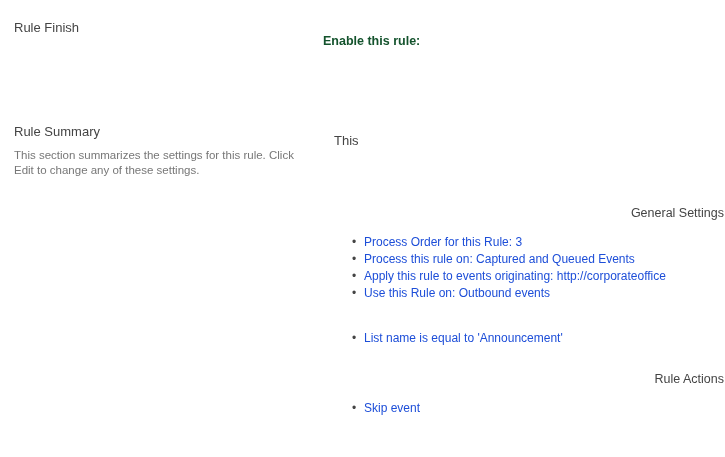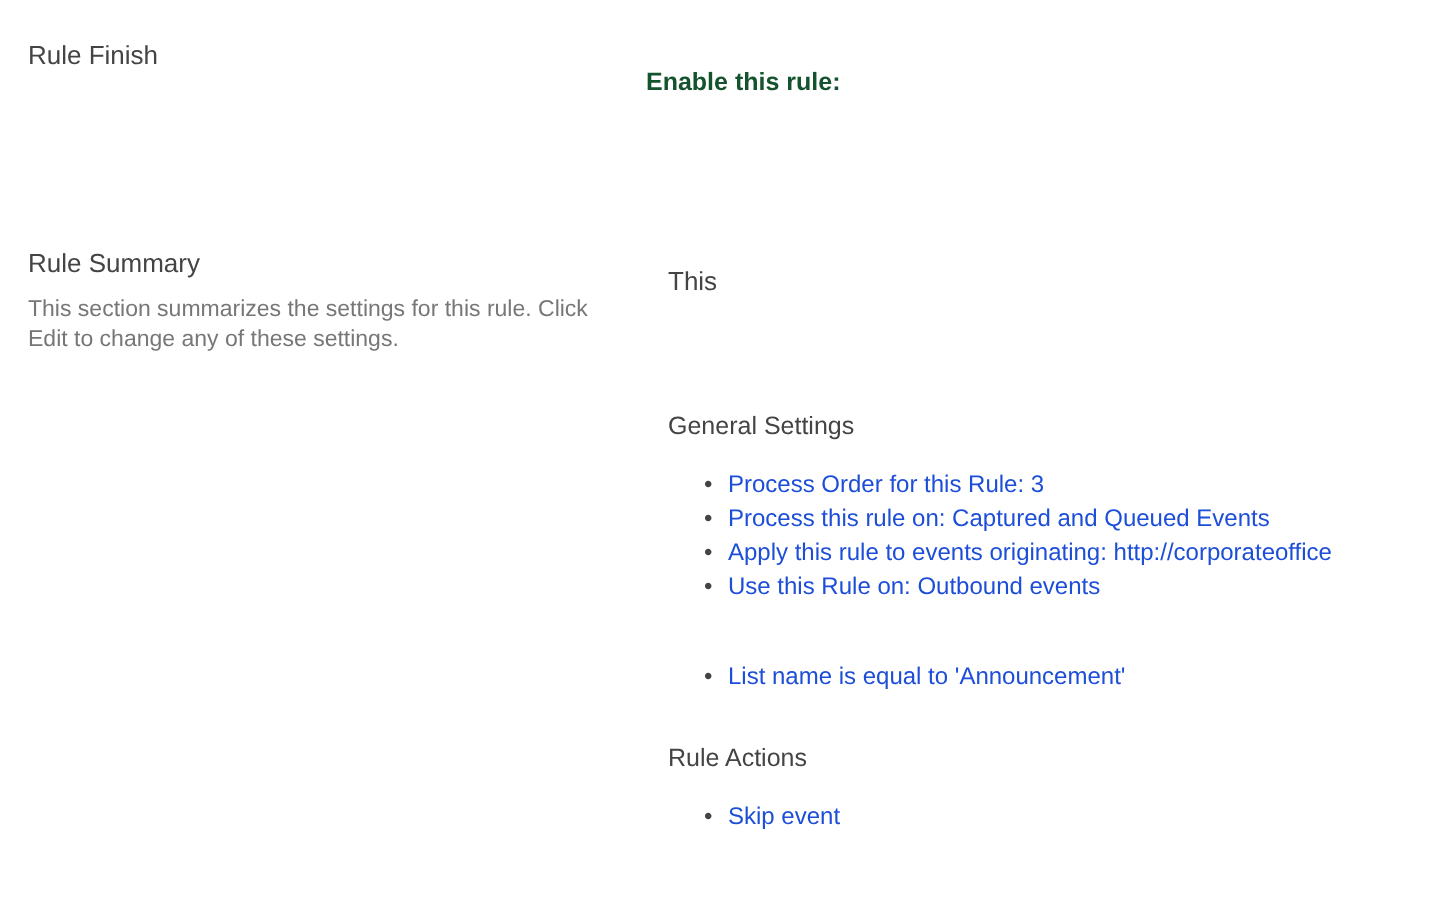--- a/index.html
+++ b/index.html
@@ -125,20 +125,21 @@
     color: #444444;
     margin: 0;
   }
   .sum-group {
     margin-top: 0;
   }
   .sum-heading {
     font-size: 12.5px;
     color: #444444;
     margin: 0;
+    text-align: right;
   }
   .sum-list {
     list-style: none;
     margin: 0;
     padding: 0;
   }
   .sum-list li {
     font-size: 12px;
     color: #1d4ed8;
     line-height: 17px;

